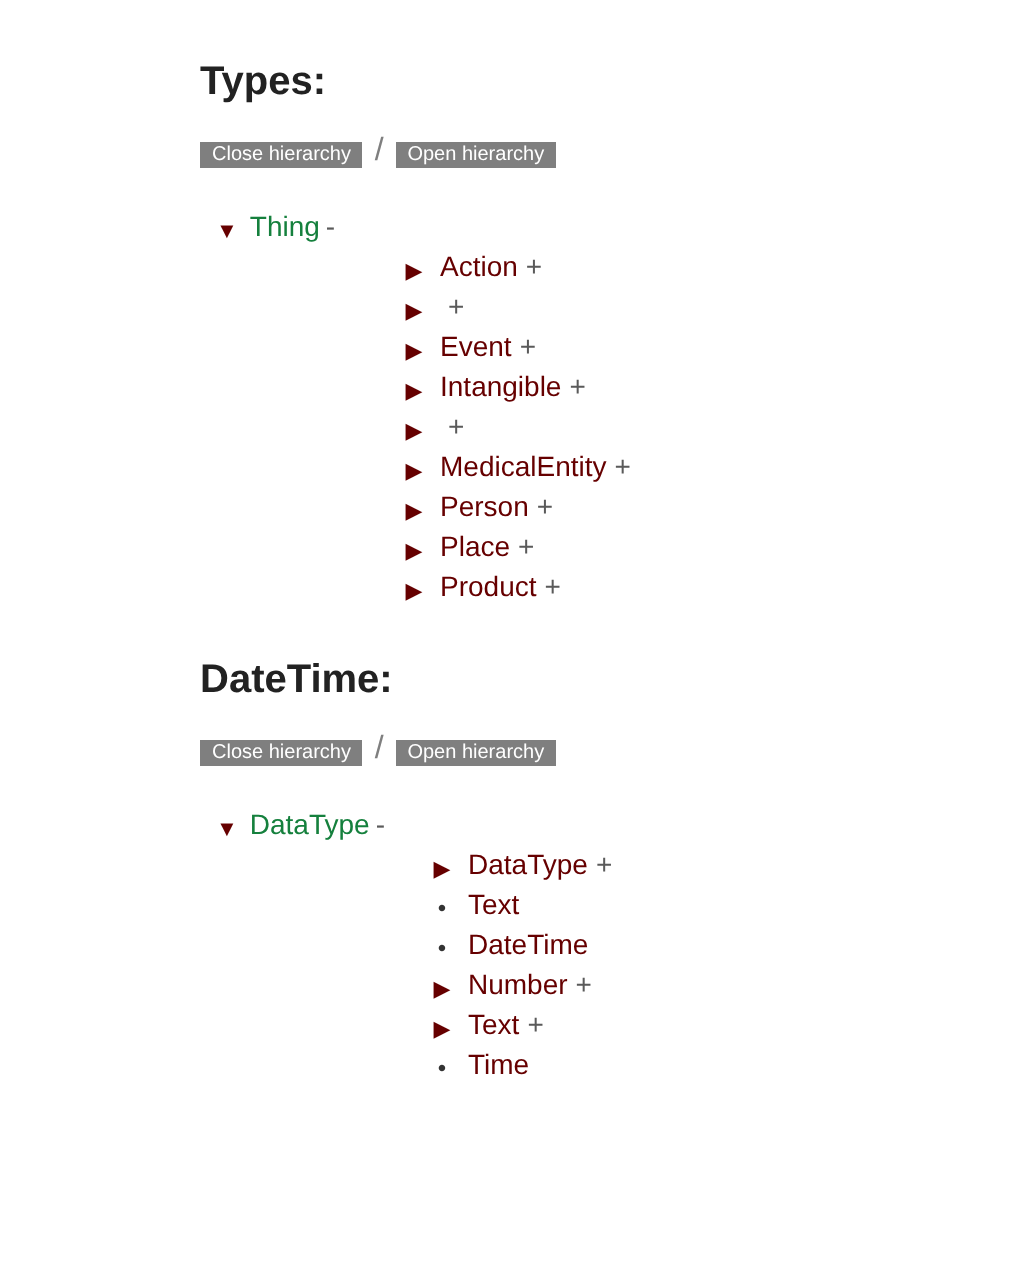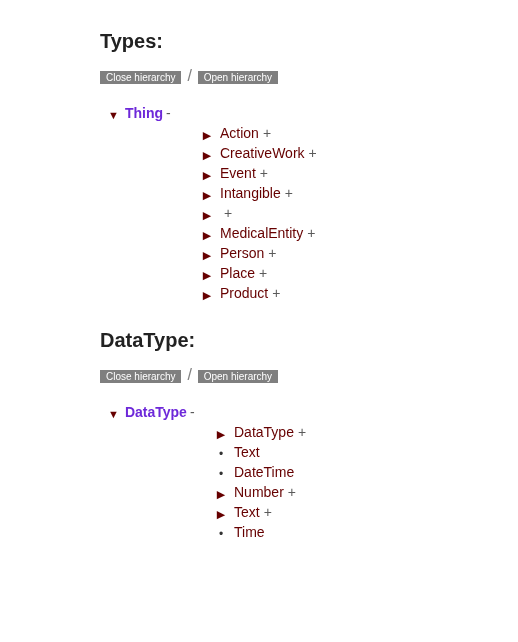--- a/index.html
+++ b/index.html
@@ -43,23 +43,22 @@
     }
     .root-toggle {
       color: #660000;
       font-size: 11px;
       margin-right: 6px;
       cursor: pointer;
       position: relative;
       top: 1px;
     }
     .root-label {
-      color: #6d28d9;
-      cursor: pointer;
-      font-weight: bold;
+      color: #15803d;
+      cursor: pointer;
     }
     .root-dash {
       color: #5a5a5a;
       margin-left: 3px;
     }
     .child-list {
       margin: 2px 0 0 92px;
     }
     .child-list.dt {
       margin-left: 106px;
@@ -117,21 +116,20 @@
     <span class="root-dash">-</span>
   </div>
   <div class="child-list" id="types-children">
       <div class="child-row">
         <span class="child-toggle">▶</span>
         <span class="child-label">Action</span>
         <span class="child-plus">+</span>
       </div>
       <div class="child-row">
         <span class="child-toggle">▶</span>
-        <span class="child-label">CreativeWork</span>
         <span class="child-plus">+</span>
       </div>
       <div class="child-row">
         <span class="child-toggle">▶</span>
         <span class="child-label">Event</span>
         <span class="child-plus">+</span>
       </div>
       <div class="child-row">
         <span class="child-toggle">▶</span>
         <span class="child-label">Intangible</span>
@@ -157,21 +155,21 @@
         <span class="child-plus">+</span>
       </div>
       <div class="child-row">
         <span class="child-toggle">▶</span>
         <span class="child-label">Product</span>
         <span class="child-plus">+</span>
       </div>
     </div>
 </div>
 
-<div class="section-heading">DataType:</div>
+<div class="section-heading">DateTime:</div>
 
 <div class="hier-controls">
   <span class="hier-btn">Close hierarchy</span>
   <span class="hier-sep">/</span>
   <span class="hier-btn">Open hierarchy</span>
 </div>
 
 <div class="tree-root">
   <div class="root-row">
     <span class="root-toggle">▼</span>

